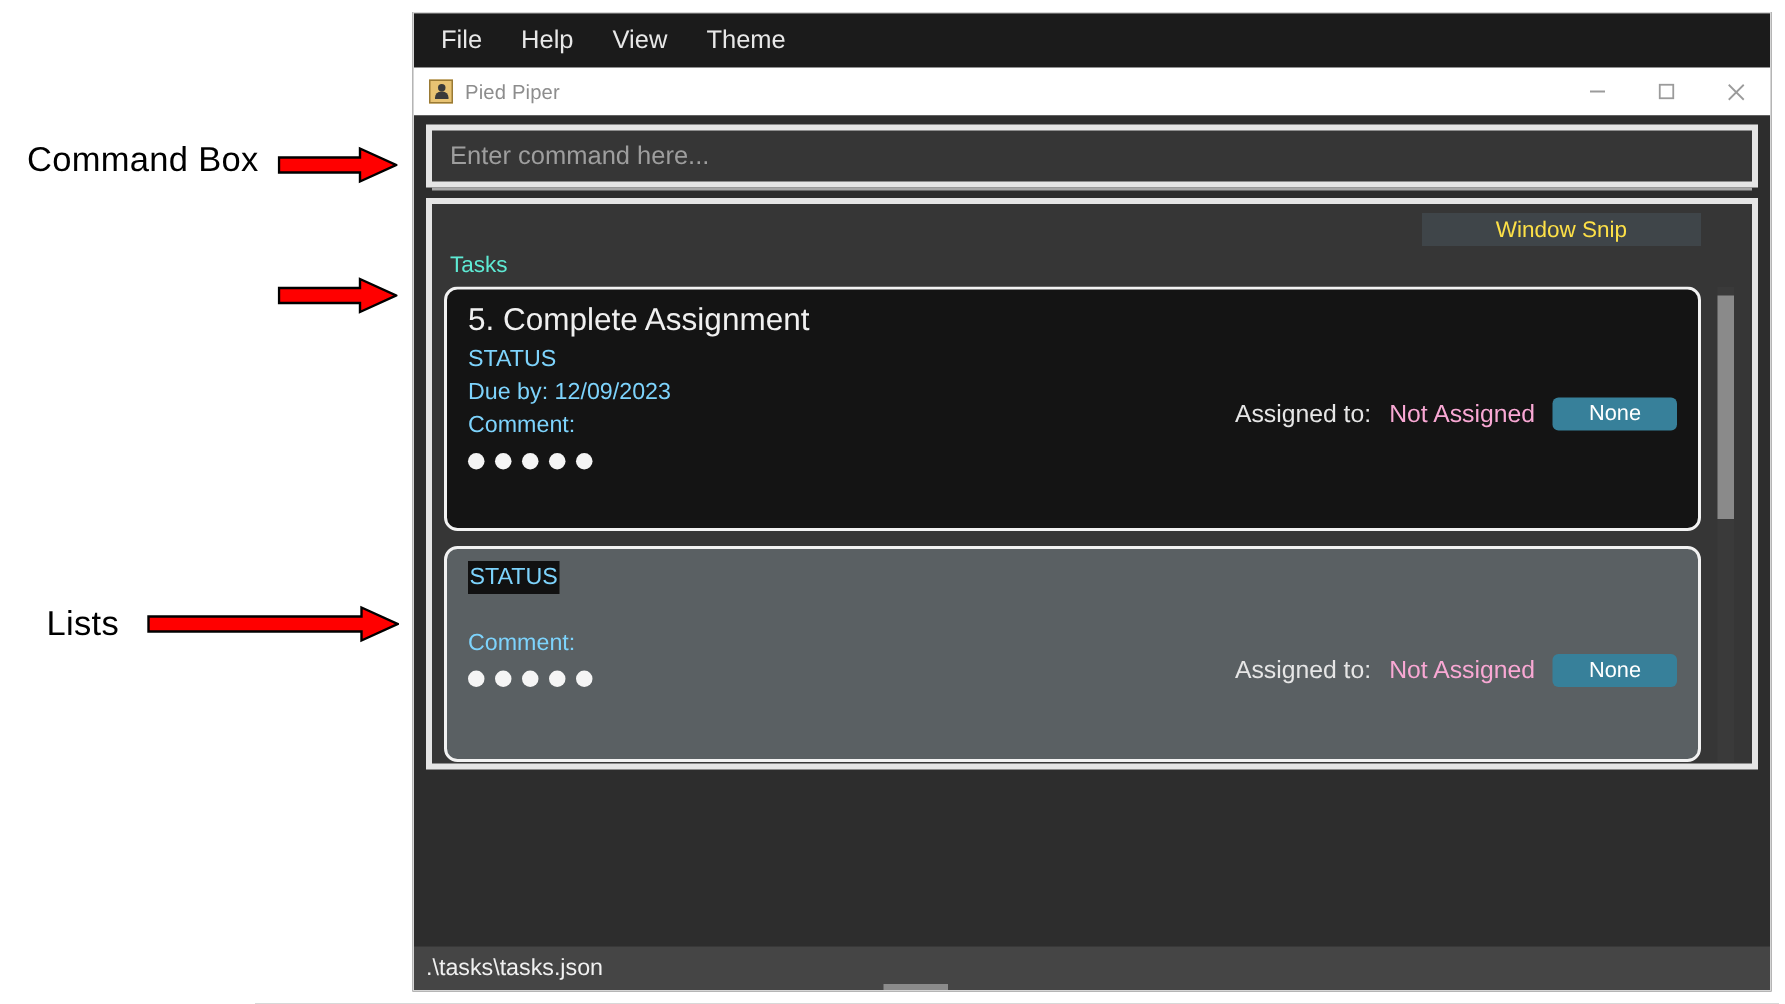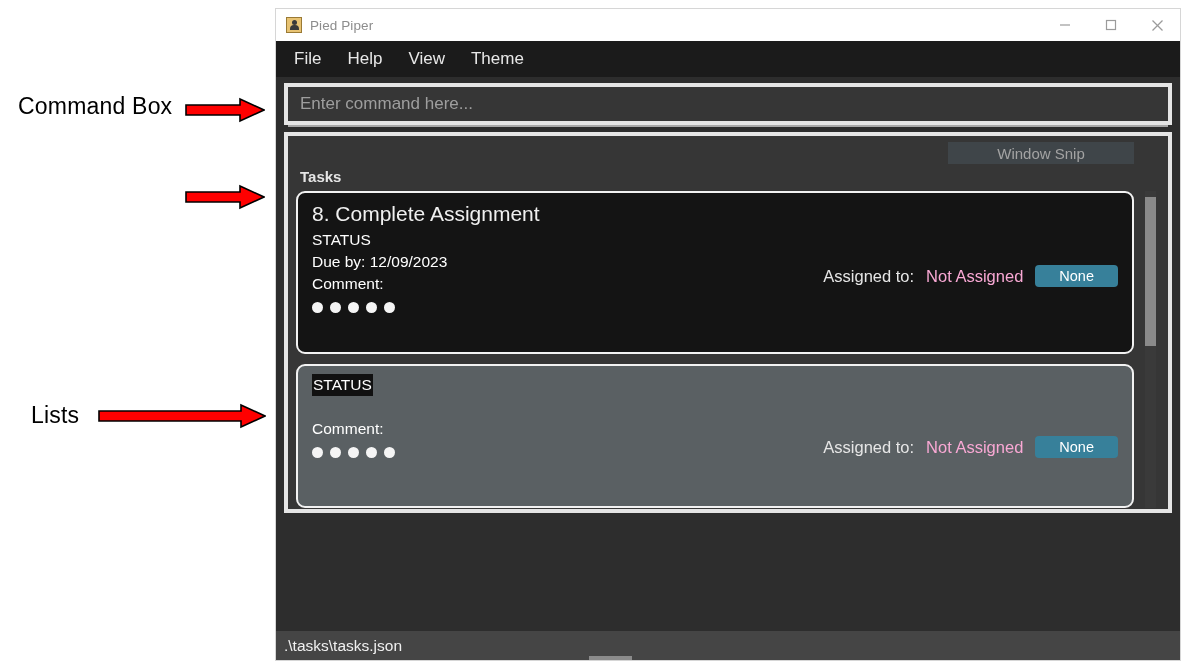--- a/index.html
+++ b/index.html
@@ -197,37 +197,36 @@
   }
 
   #snip-row {
     height: 24px;
     display: flex;
     justify-content: flex-end;
     align-items: flex-start;
   }
   #window-snip-btn {
     background: #3f4549;
-    color: #a3a3a3;
+    color: #fde047;
     font-size: 15px;
     font-family: "Liberation Sans", sans-serif;
     width: 186px;
     height: 22px;
     display: flex;
     align-items: center;
     justify-content: center;
     margin-right: 26px;
   }
 
   #tasks-label {
-    color: #e5e5e5;
+    color: #5eead4;
     font-size: 15px;
     font-family: "Liberation Sans", sans-serif;
     margin: 2px 0 6px 4px;
-    font-weight: bold;
   }
 
   #task-scroll {
     position: relative;
     height: 317px;
     overflow: hidden;
   }
 
   .task-card {
     border: 2px solid #f2f2f2;
@@ -241,21 +240,21 @@
   .task-card.gray { background: #5a6063; height: 144px; }
 
   .task-title {
     color: #f0f0f0;
     font-size: 21px;
     font-family: "Liberation Sans", sans-serif;
     margin-bottom: 2px;
     line-height: 26px;
   }
   .task-line {
-    color: #ffffff;
+    color: #7dd3fc;
     font-size: 15.5px;
     font-family: "Liberation Sans", sans-serif;
     line-height: 22px;
     white-space: pre;
   }
   .task-line.status-hl {
     background: #111111;
     display: inline-block;
     padding: 0 1px;
   }
@@ -365,20 +364,27 @@
 
   <div class="annot-label" style="left:31px; top:402px;">Lists</div>
   <div class="arrow" style="left:98px; top:403px; width:168px;">
     <svg width="168" height="26" viewBox="0 0 168 26">
       <path d="M1 8 L143 8 L143 2 L167 13 L143 24 L143 18 L1 18 Z" fill="#ff0000" stroke="#000000" stroke-width="1.6" stroke-linejoin="miter"></path>
     </svg>
   </div>
 
   <div id="app-window">
 
+    <div id="menubar">
+      <div class="menu-item">File</div>
+      <div class="menu-item">Help</div>
+      <div class="menu-item">View</div>
+      <div class="menu-item">Theme</div>
+    </div>
+
     <div id="titlebar">
       <div id="title-icon">
         <div class="bust-head"></div>
         <div class="bust-body"></div>
       </div>
       <div id="title-text">Pied Piper</div>
 
       <div class="win-controls">
         <div class="win-btn">
           <svg width="12" height="12" viewBox="0 0 12 12">
@@ -392,27 +398,20 @@
         </div>
         <div class="win-btn">
           <svg width="13" height="13" viewBox="0 0 13 13">
             <line x1="1.5" y1="1.5" x2="11.5" y2="11.5" stroke="#9b9b9b" stroke-width="1.2"></line>
             <line x1="11.5" y1="1.5" x2="1.5" y2="11.5" stroke="#9b9b9b" stroke-width="1.2"></line>
           </svg>
         </div>
       </div>
     </div>
 
-    <div id="menubar">
-      <div class="menu-item">File</div>
-      <div class="menu-item">Help</div>
-      <div class="menu-item">View</div>
-      <div class="menu-item">Theme</div>
-    </div>
-
     <div id="app-body">
 
       <div id="command-box" class="redbox">
         <div id="command-input-wrap">
           <span id="command-placeholder">Enter command here...</span>
           <div id="command-underline"></div>
         </div>
       </div>
 
 
@@ -420,21 +419,21 @@
 
         <div id="snip-row">
           <div id="window-snip-btn">Window Snip</div>
         </div>
 
         <div id="tasks-label">Tasks</div>
 
         <div id="task-scroll">
 
           <div class="task-card dark">
-            <div class="task-title">8. Complete Assignment</div>
+            <div class="task-title">5. Complete Assignment</div>
             <div class="task-line">STATUS</div>
             <div class="task-line">Due by: 12/09/2023</div>
             <div class="task-line">Comment:</div>
             <div class="dots">
               <div class="dot"></div>
                 <div class="dot"></div>
                 <div class="dot"></div>
               <div class="dot"></div>
                 <div class="dot"></div>
             </div>

